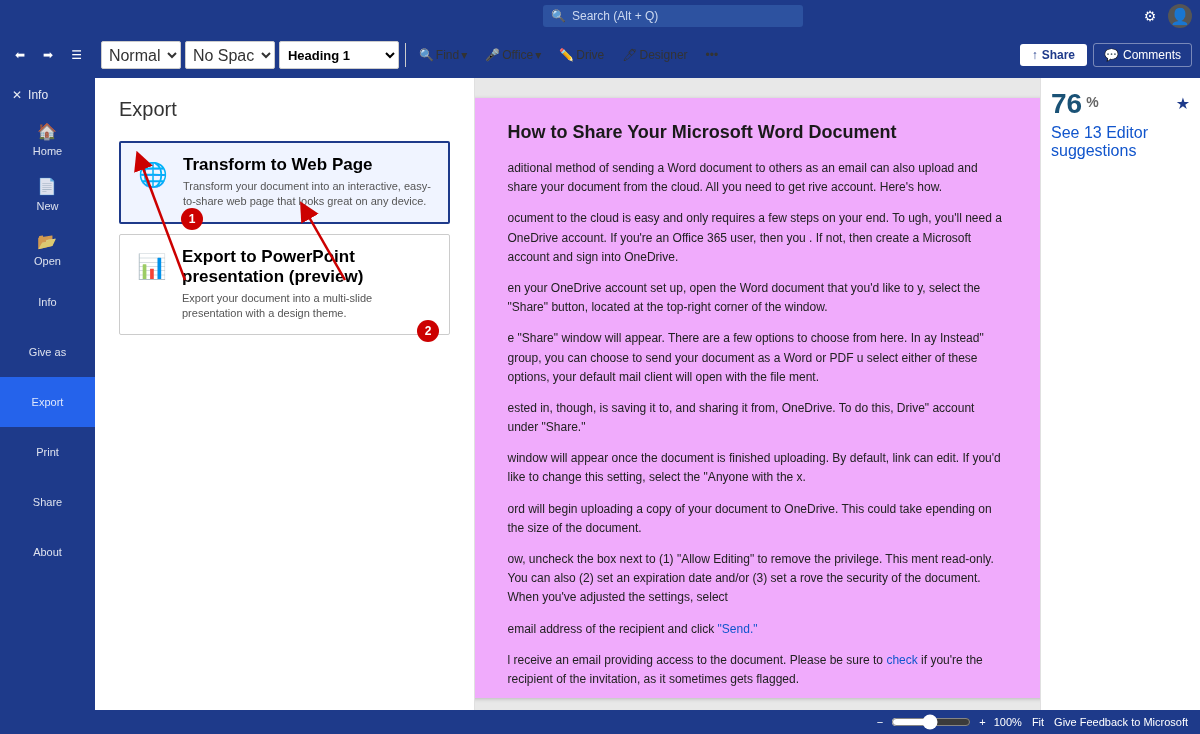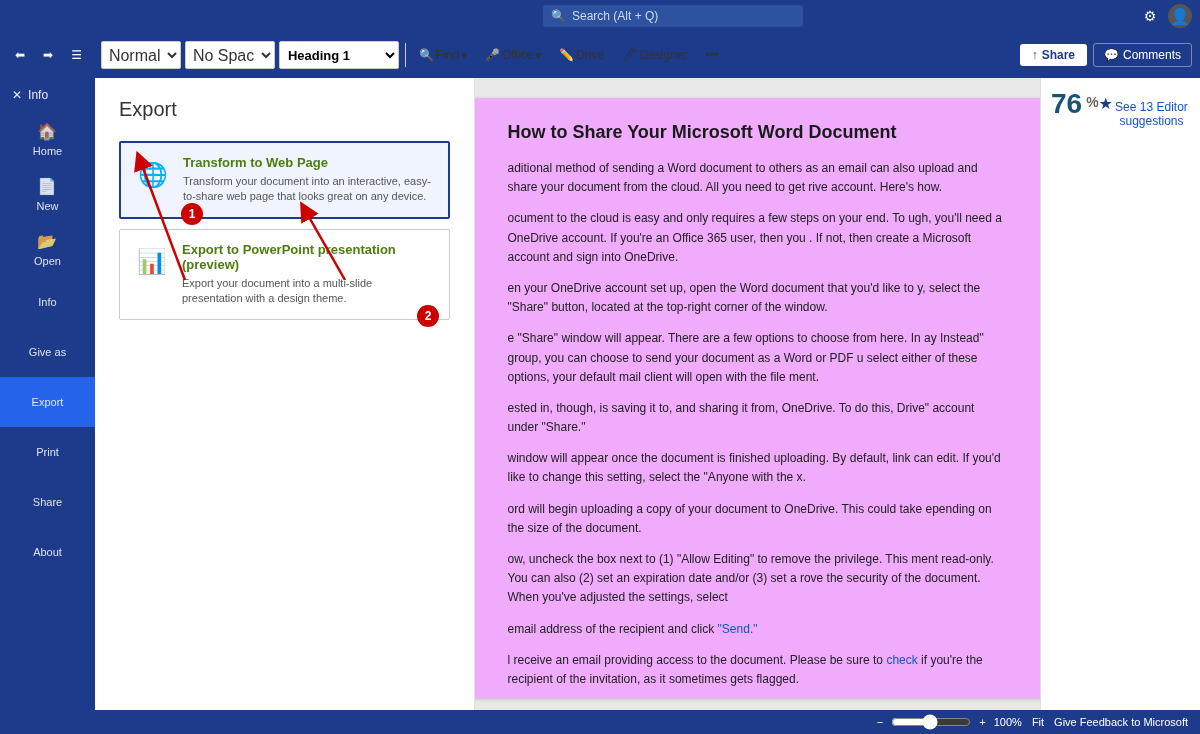--- a/index.html
+++ b/index.html
@@ -38,34 +38,34 @@
     
     .content-pane { flex: 1; background: white; display: flex; overflow: hidden; }
 
     
     .export-panel { width: 380px; background: white; padding: 20px 24px; border-right: 1px solid #e0e0e0; overflow-y: auto; }
     .export-title { font-size: 20px; font-weight: 300; color: #333; margin-bottom: 20px; }
 
     .export-option { border: 1px solid #ccc; border-radius: 2px; padding: 12px 14px; margin-bottom: 10px; cursor: pointer; display: flex; align-items: flex-start; gap: 12px; }
     .export-option.selected { border: 2px solid #1e3a8a; background: #f0f4ff; }
     .export-option-icon { width: 36px; height: 36px; display: flex; align-items: center; justify-content: center; font-size: 24px; flex-shrink: 0; margin-top: 2px; }
-    .export-option-text h3 { font-size: 13px; font-weight: 600; color: #4d7c0f; margin-bottom: 4px; }
+    .export-option-text h3 { font-size: 17px; font-weight: 600; color: #000000; margin-bottom: 4px; }
     .export-option-text p { font-size: 11px; color: #555; line-height: 1.4; }
 
     
     .doc-viewer { flex: 1; background: #e8e8e8; overflow-y: auto; display: flex; flex-direction: column; align-items: center; padding: 20px; position: relative; }
     .doc-page { background: #f0abfc; width: 600px; min-height: 600px; padding: 24px 50px; box-shadow: 0 1px 4px rgba(0,0,0,0.2); position: relative; }
     .doc-title { font-size: 18px; font-weight: 700; color: #1a1a1a; margin-bottom: 16px; }
     .doc-para { font-size: 12px; color: #222; line-height: 1.6; margin-bottom: 12px; }
 
     
-    .editor-panel { width: 160px; background: white; border-left: 1px solid #e0e0e0; padding: 10px; display: flex; flex-direction: row; }
+    .editor-panel { width: 160px; background: white; border-left: 1px solid #e0e0e0; padding: 10px; display: flex; flex-direction: column; }
     .editor-score { font-size: 28px; font-weight: bold; color: #1a5276; display: flex; align-items: center; gap: 4px; }
     .editor-score-sup { font-size: 14px; color: #666; align-self: flex-start; margin-top: 6px; }
-    .editor-suggestions { font-size: 12px; color: #1155cc; margin-top: 12px; cursor: pointer; text-align: center; }
+    .editor-suggestions { font-size: 16px; color: #1155cc; margin-top: 4px; cursor: pointer; }
 
     
     .bottom-bar { height: 24px; background: #1e3a8a; display: flex; align-items: center; justify-content: space-between; padding: 0 12px; color: white; font-size: 11px; }
     .bottom-bar-right { display: flex; align-items: center; gap: 10px; }
     .zoom-control { display: flex; align-items: center; gap: 4px; }
 
     
     .badge { width: 22px; height: 22px; border-radius: 50%; background: #cc0000; color: white; font-size: 12px; font-weight: bold; display: flex; align-items: center; justify-content: center; position: absolute; }
 
     .no-select { user-select: none; }

